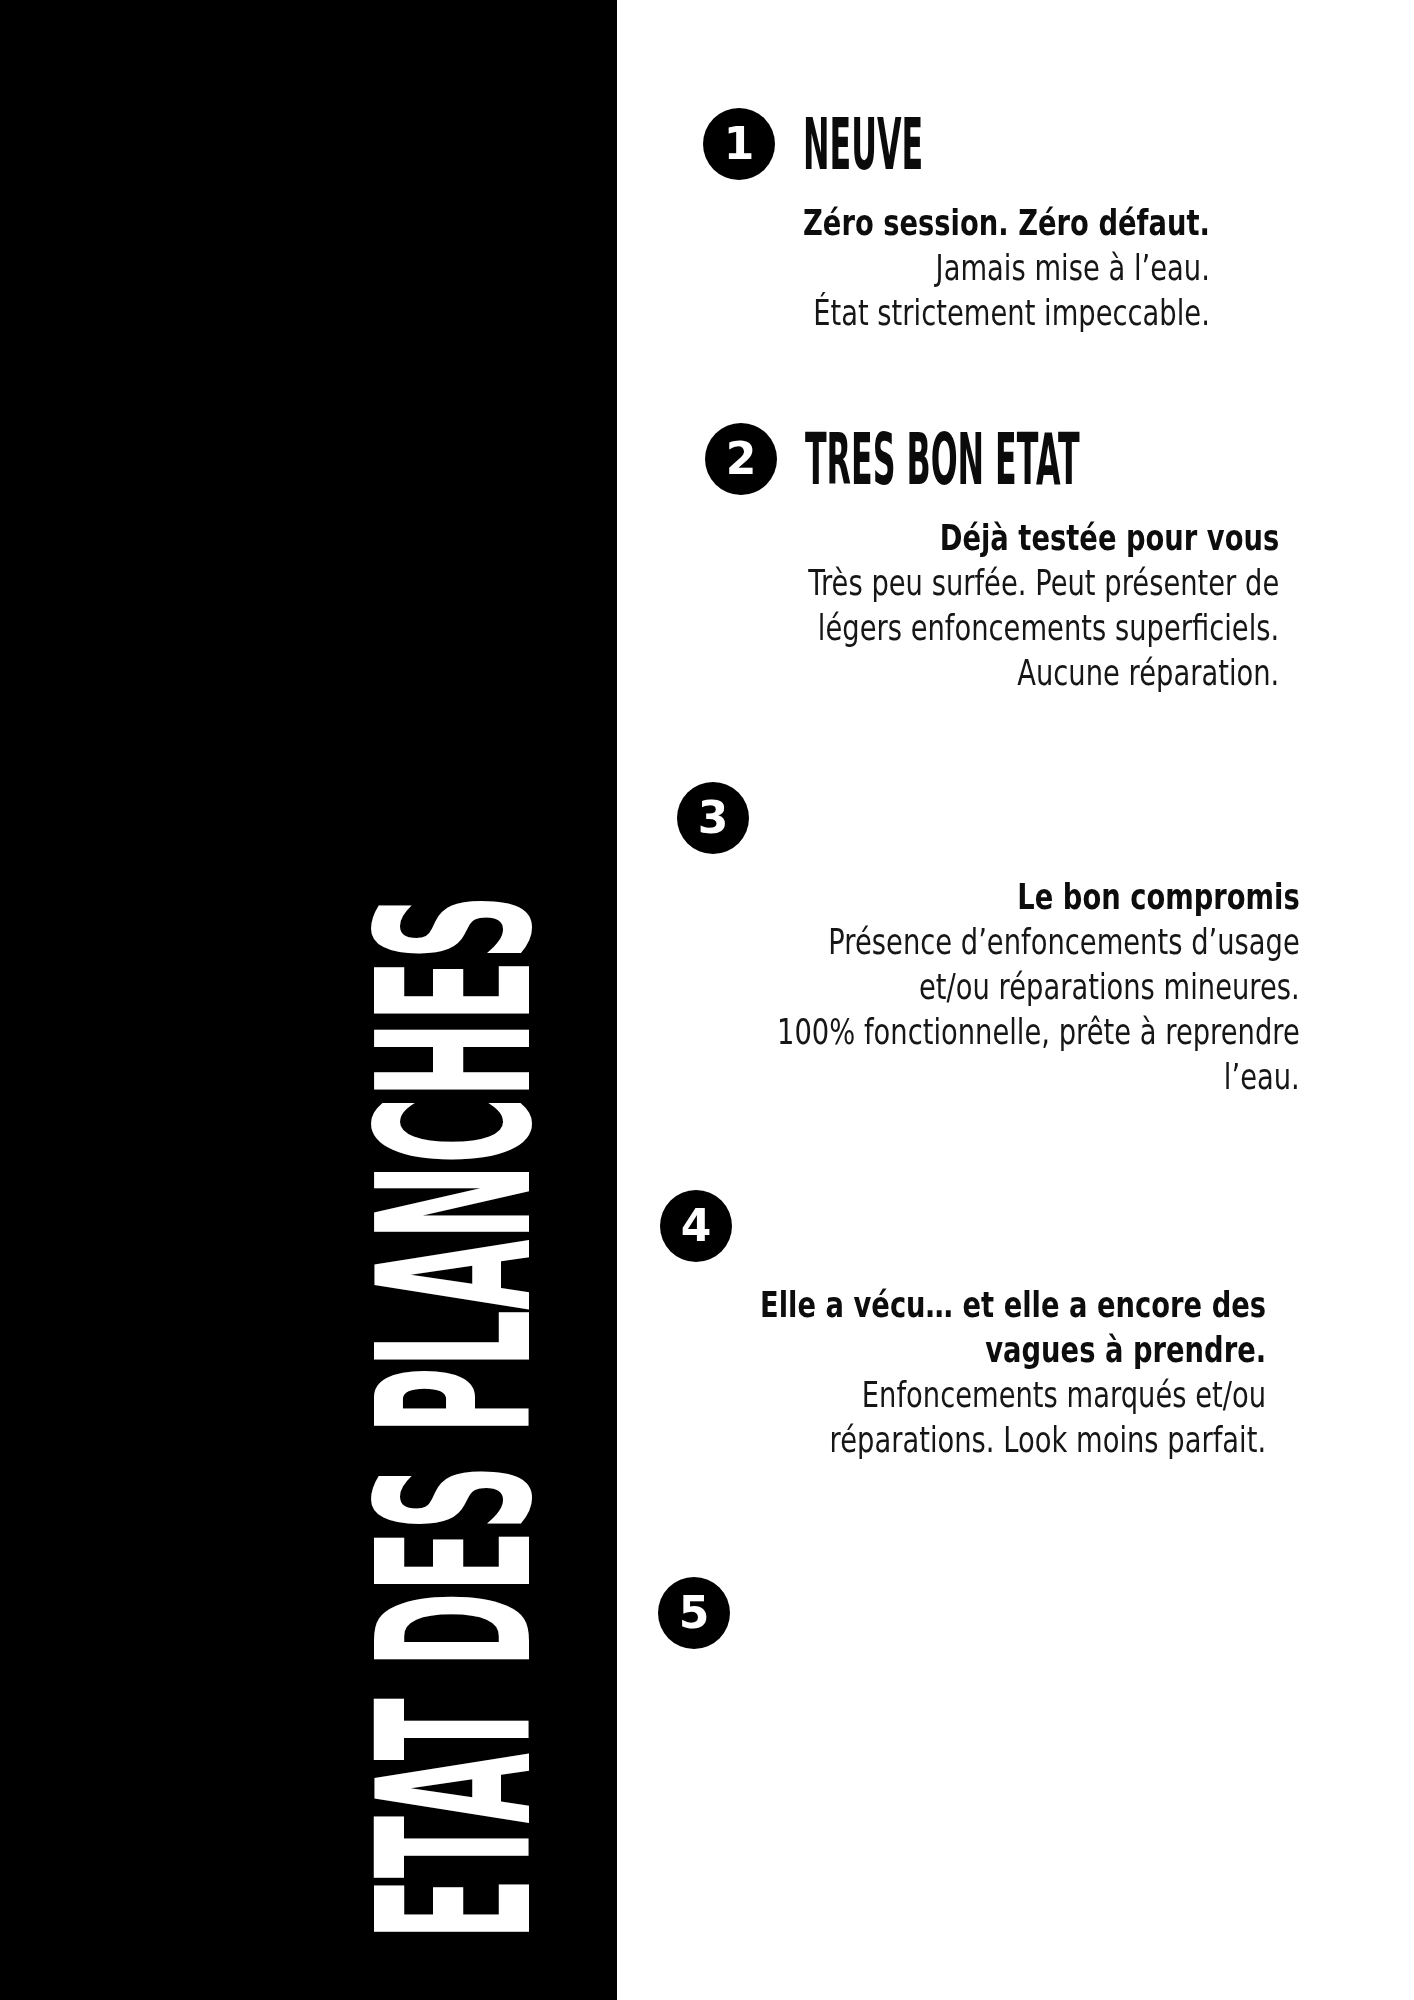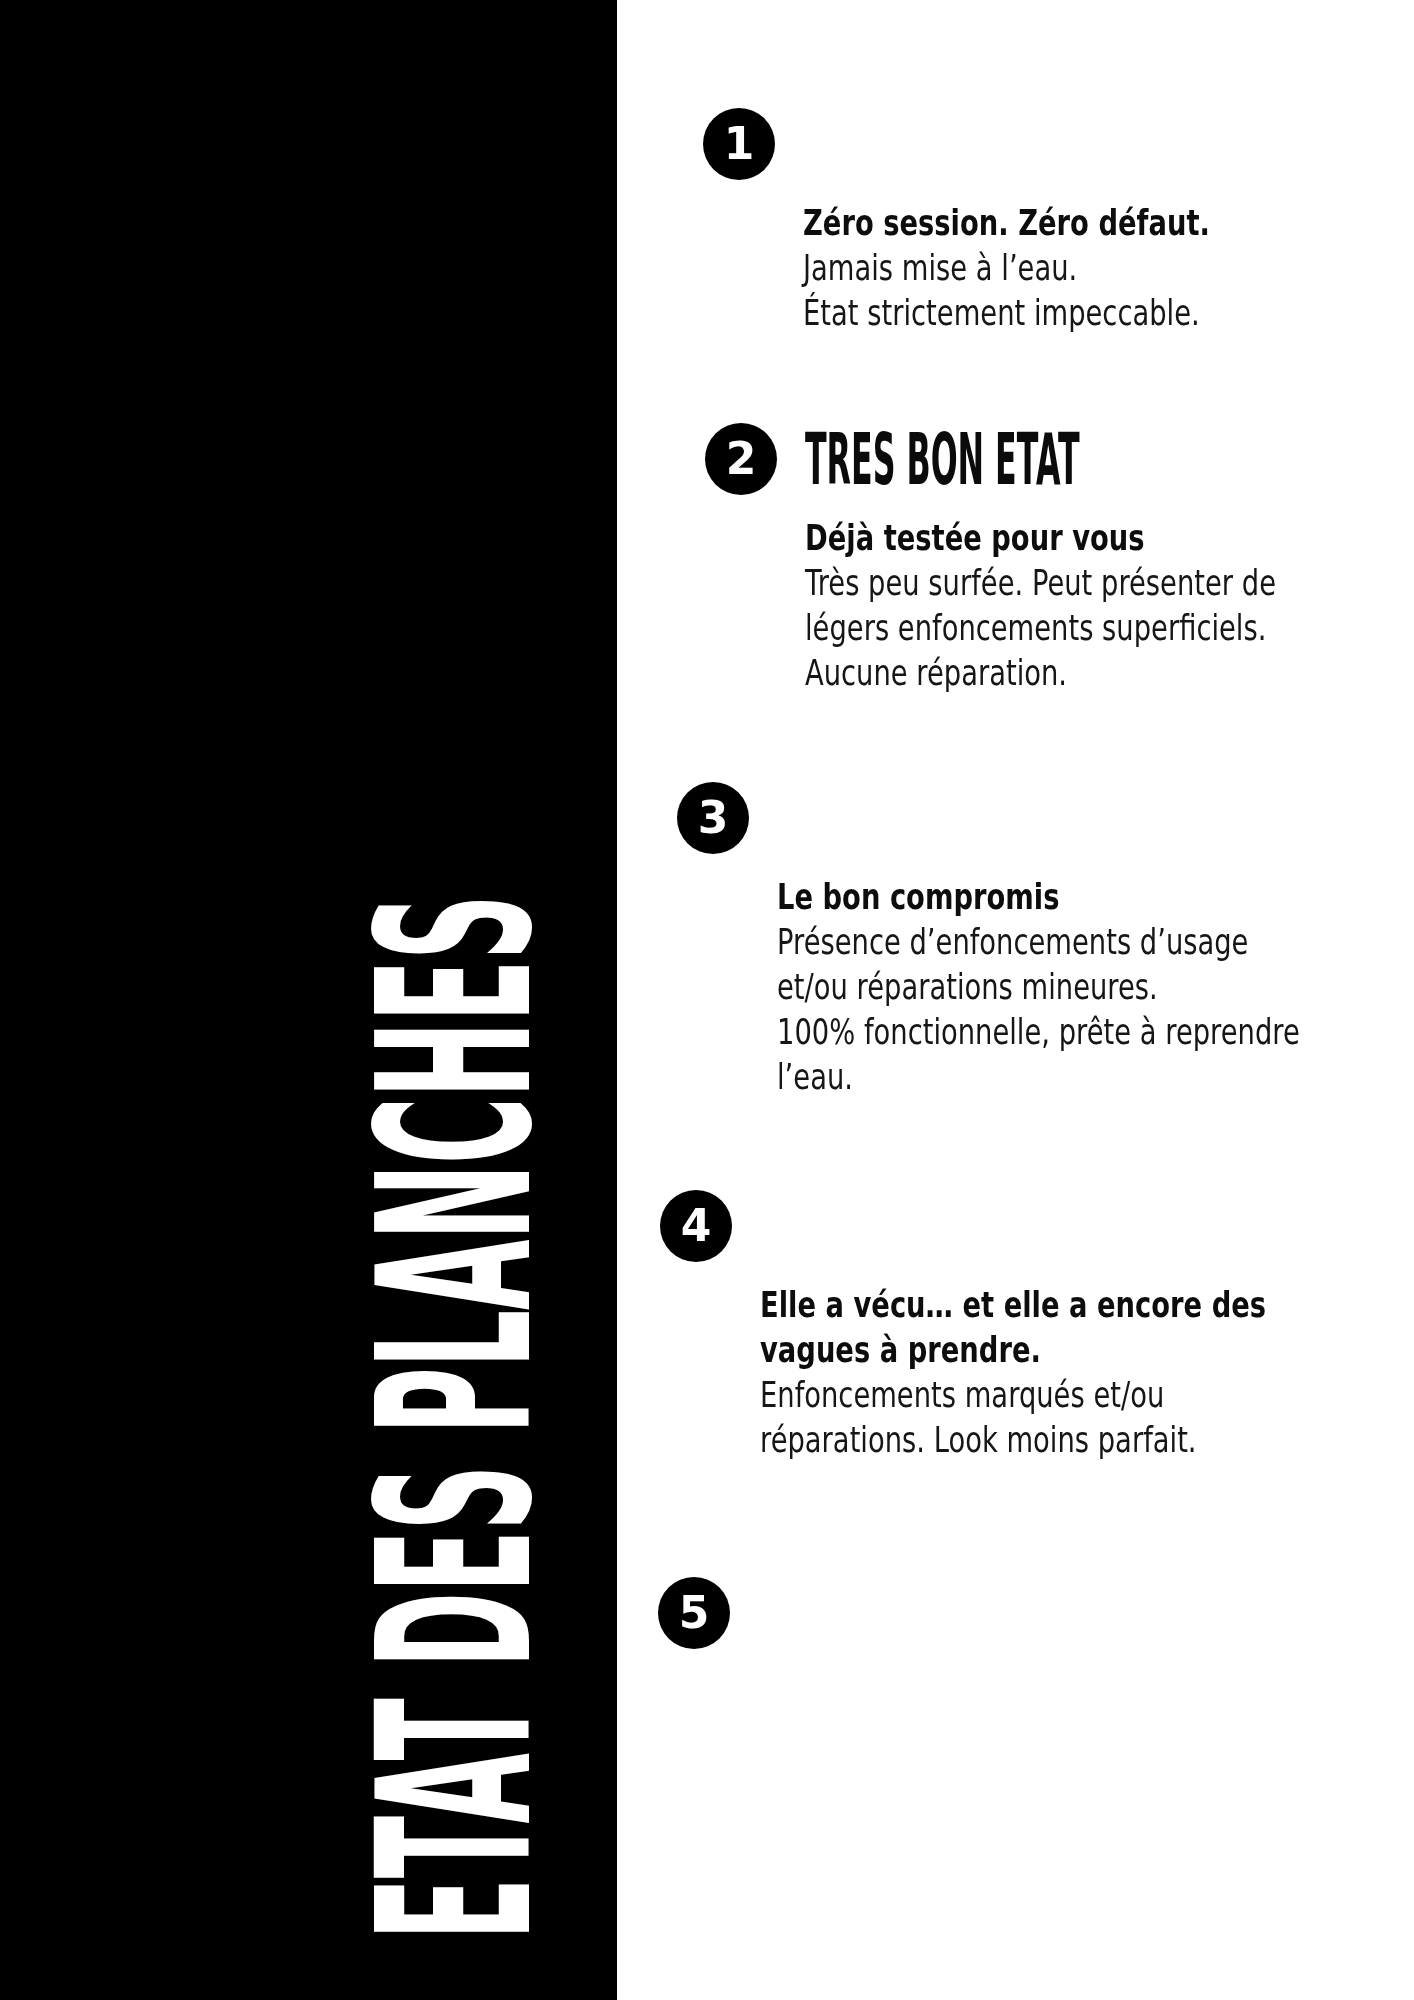--- a/index.html
+++ b/index.html
@@ -30,21 +30,21 @@
     background:#000000; flex:0 0 auto;
     display:flex; align-items:center; justify-content:center;
   }
   .badge-num { color:#ffffff; font-size:44px; font-weight:700; line-height:1; }
   .title {
     margin:0 0 0 28px; font-size:72px; line-height:72px; font-weight:700;
     color:#0b0b0b; white-space:nowrap;
   }
   .condense-xl { display:inline-block; transform:scaleX(0.44); transform-origin:0 50%; }
 
-  .item-body { margin:20px 0 0 100px; }
+  .item-body { margin:20px 0 0 100px;text-align:right; }
   .line {
     font-size:36px; line-height:45px; color:#161616;
     white-space:nowrap; transform:scaleX(0.76); transform-origin:0 0;
   }
   .lead-line { font-weight:700; color:#0d0d0d; }
 
   .item-1 { left:703px; top:108px; }
   .item-2 { left:705px; top:423px; }
   .item-3 { left:677px; top:782px; }
   .item-4 { left:660px; top:1190px; }
@@ -59,20 +59,21 @@
     <div class="vtitle">ETAT DES PLANCHES</div>
   </div>
 
   <main>
 
     <section class="item item-1">
       <div class="item-head">
         <div class="badge">
           <span class="badge-num">1</span>
         </div>
+        <h2 class="title"><span class="condense-xl">NEUVE</span></h2>
       </div>
       <div class="item-body">
         <div class="line lead-line">Zéro session. Zéro défaut.</div>
         <div class="line">Jamais mise à l’eau.</div>
         <div class="line">État strictement impeccable.</div>
       </div>
     </section>
 
     <section class="item item-2">
       <div class="item-head">

